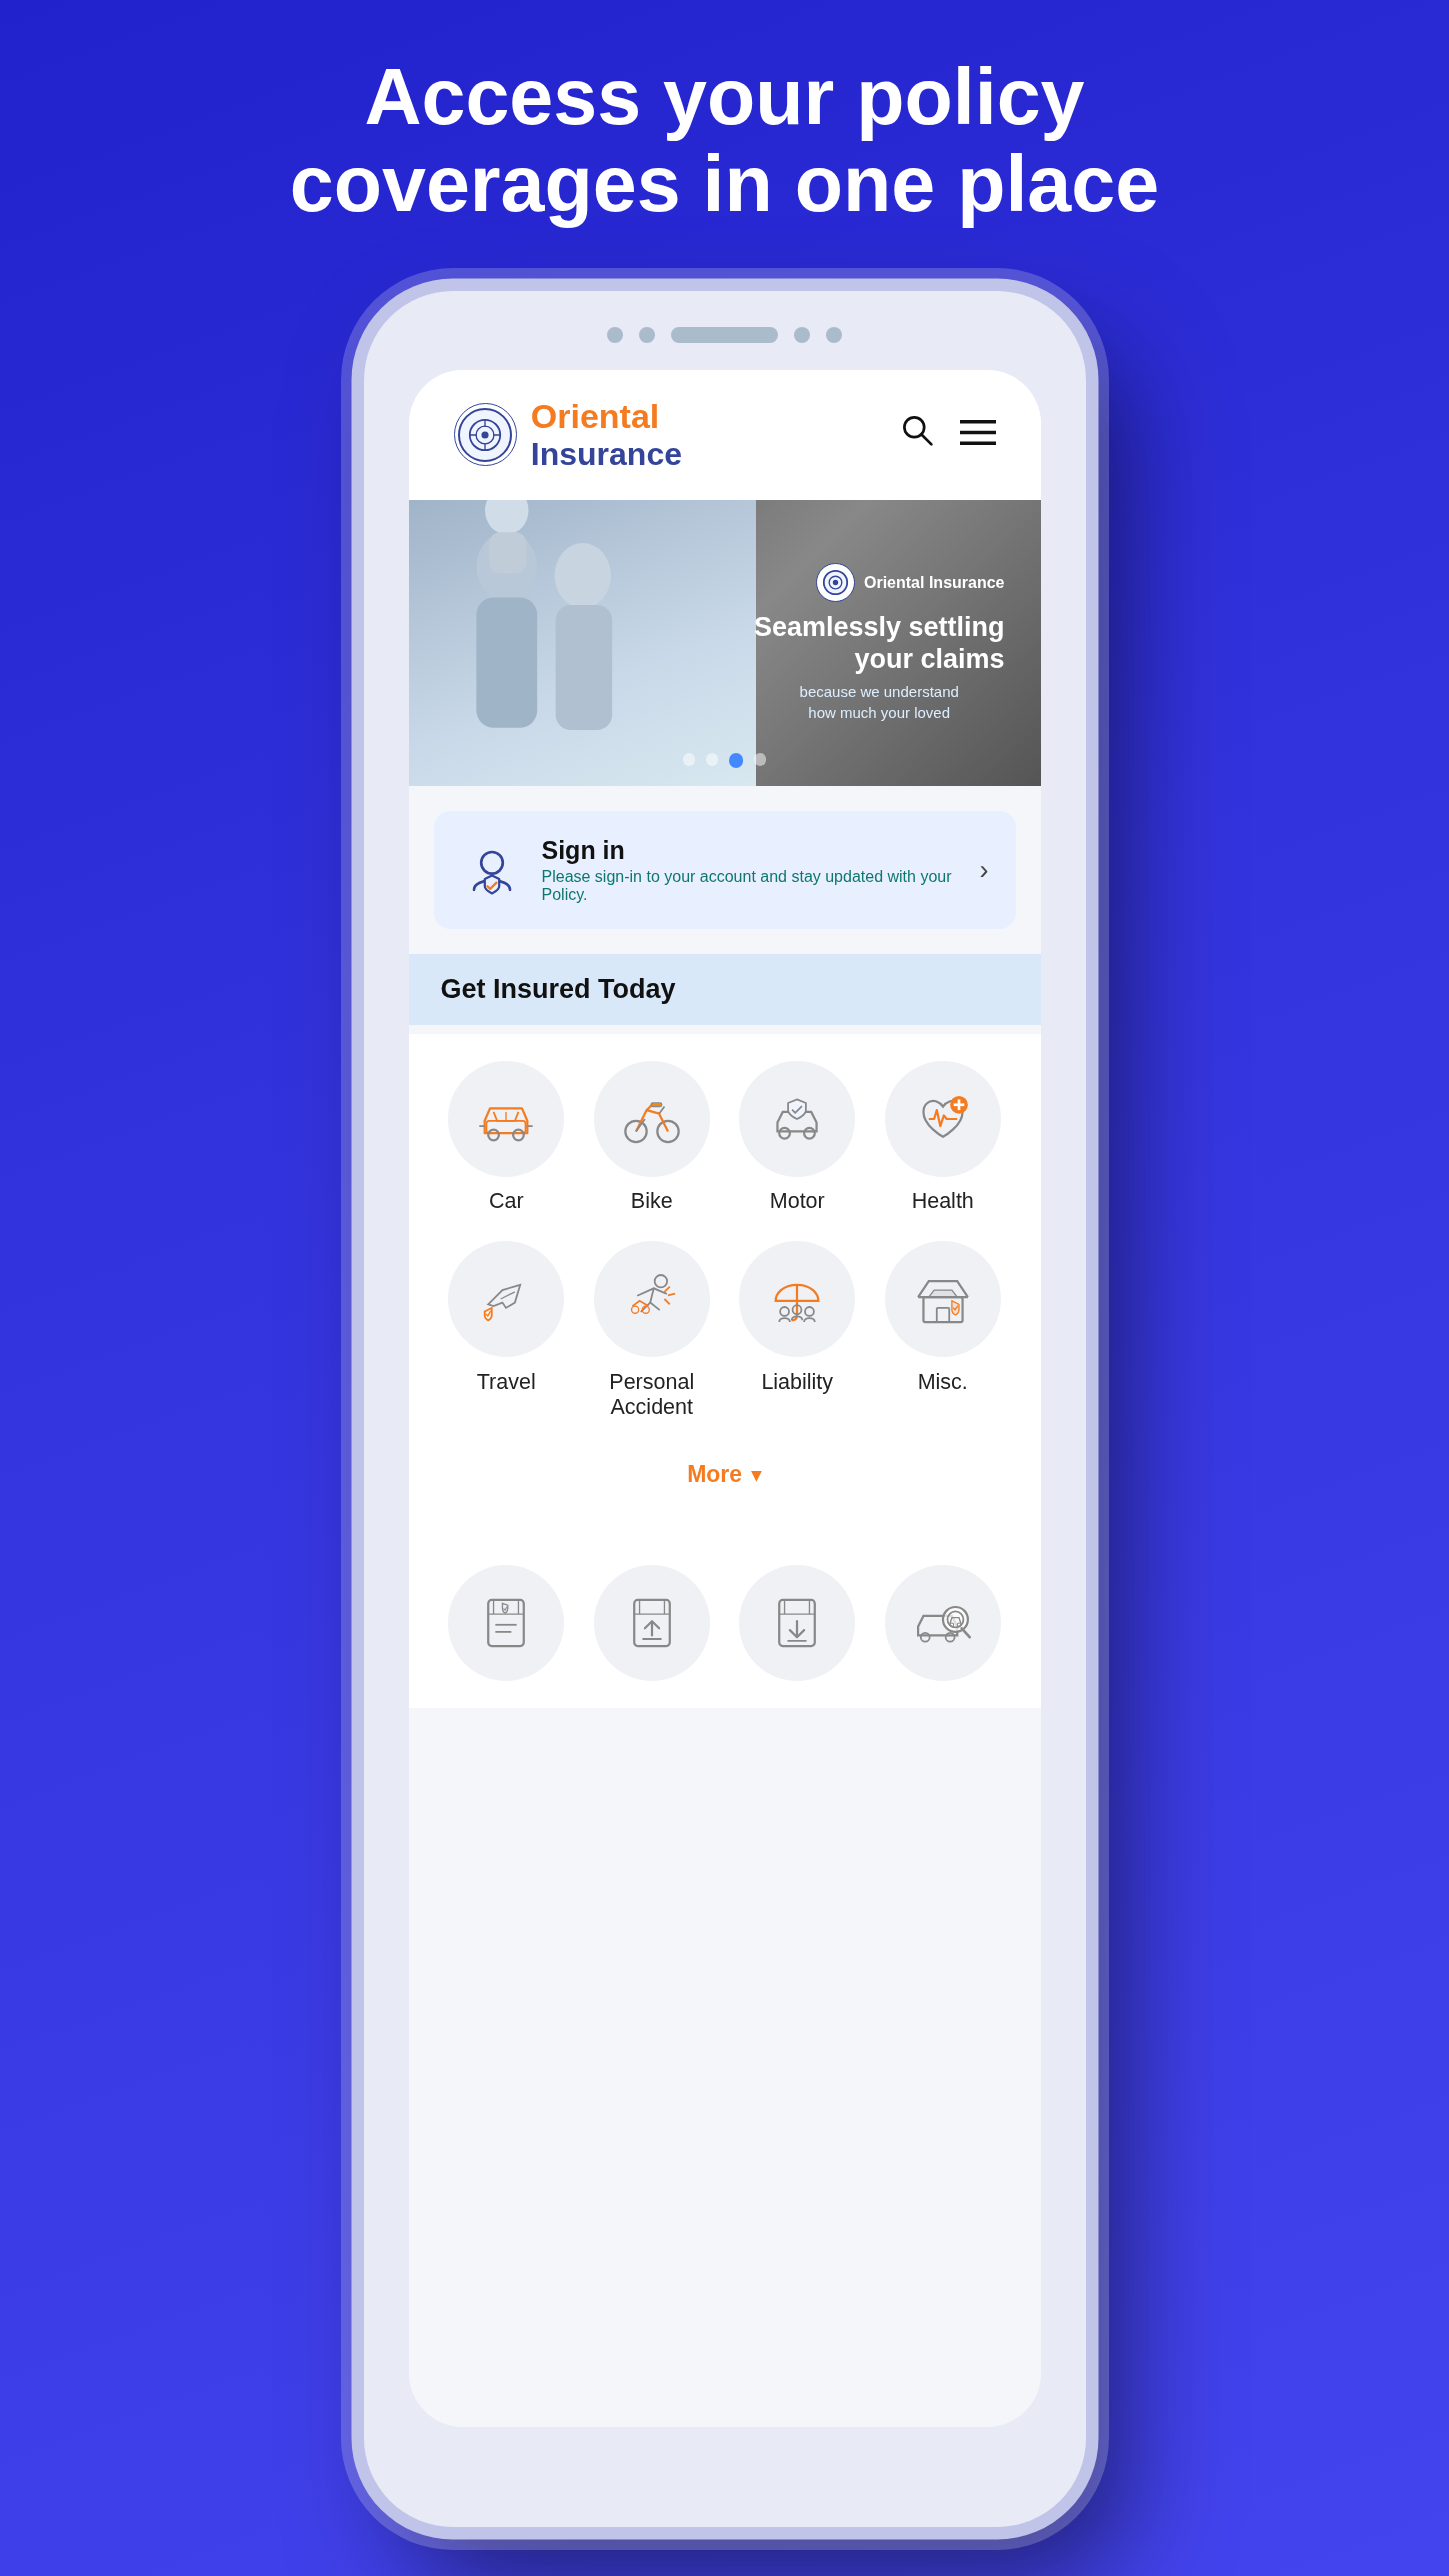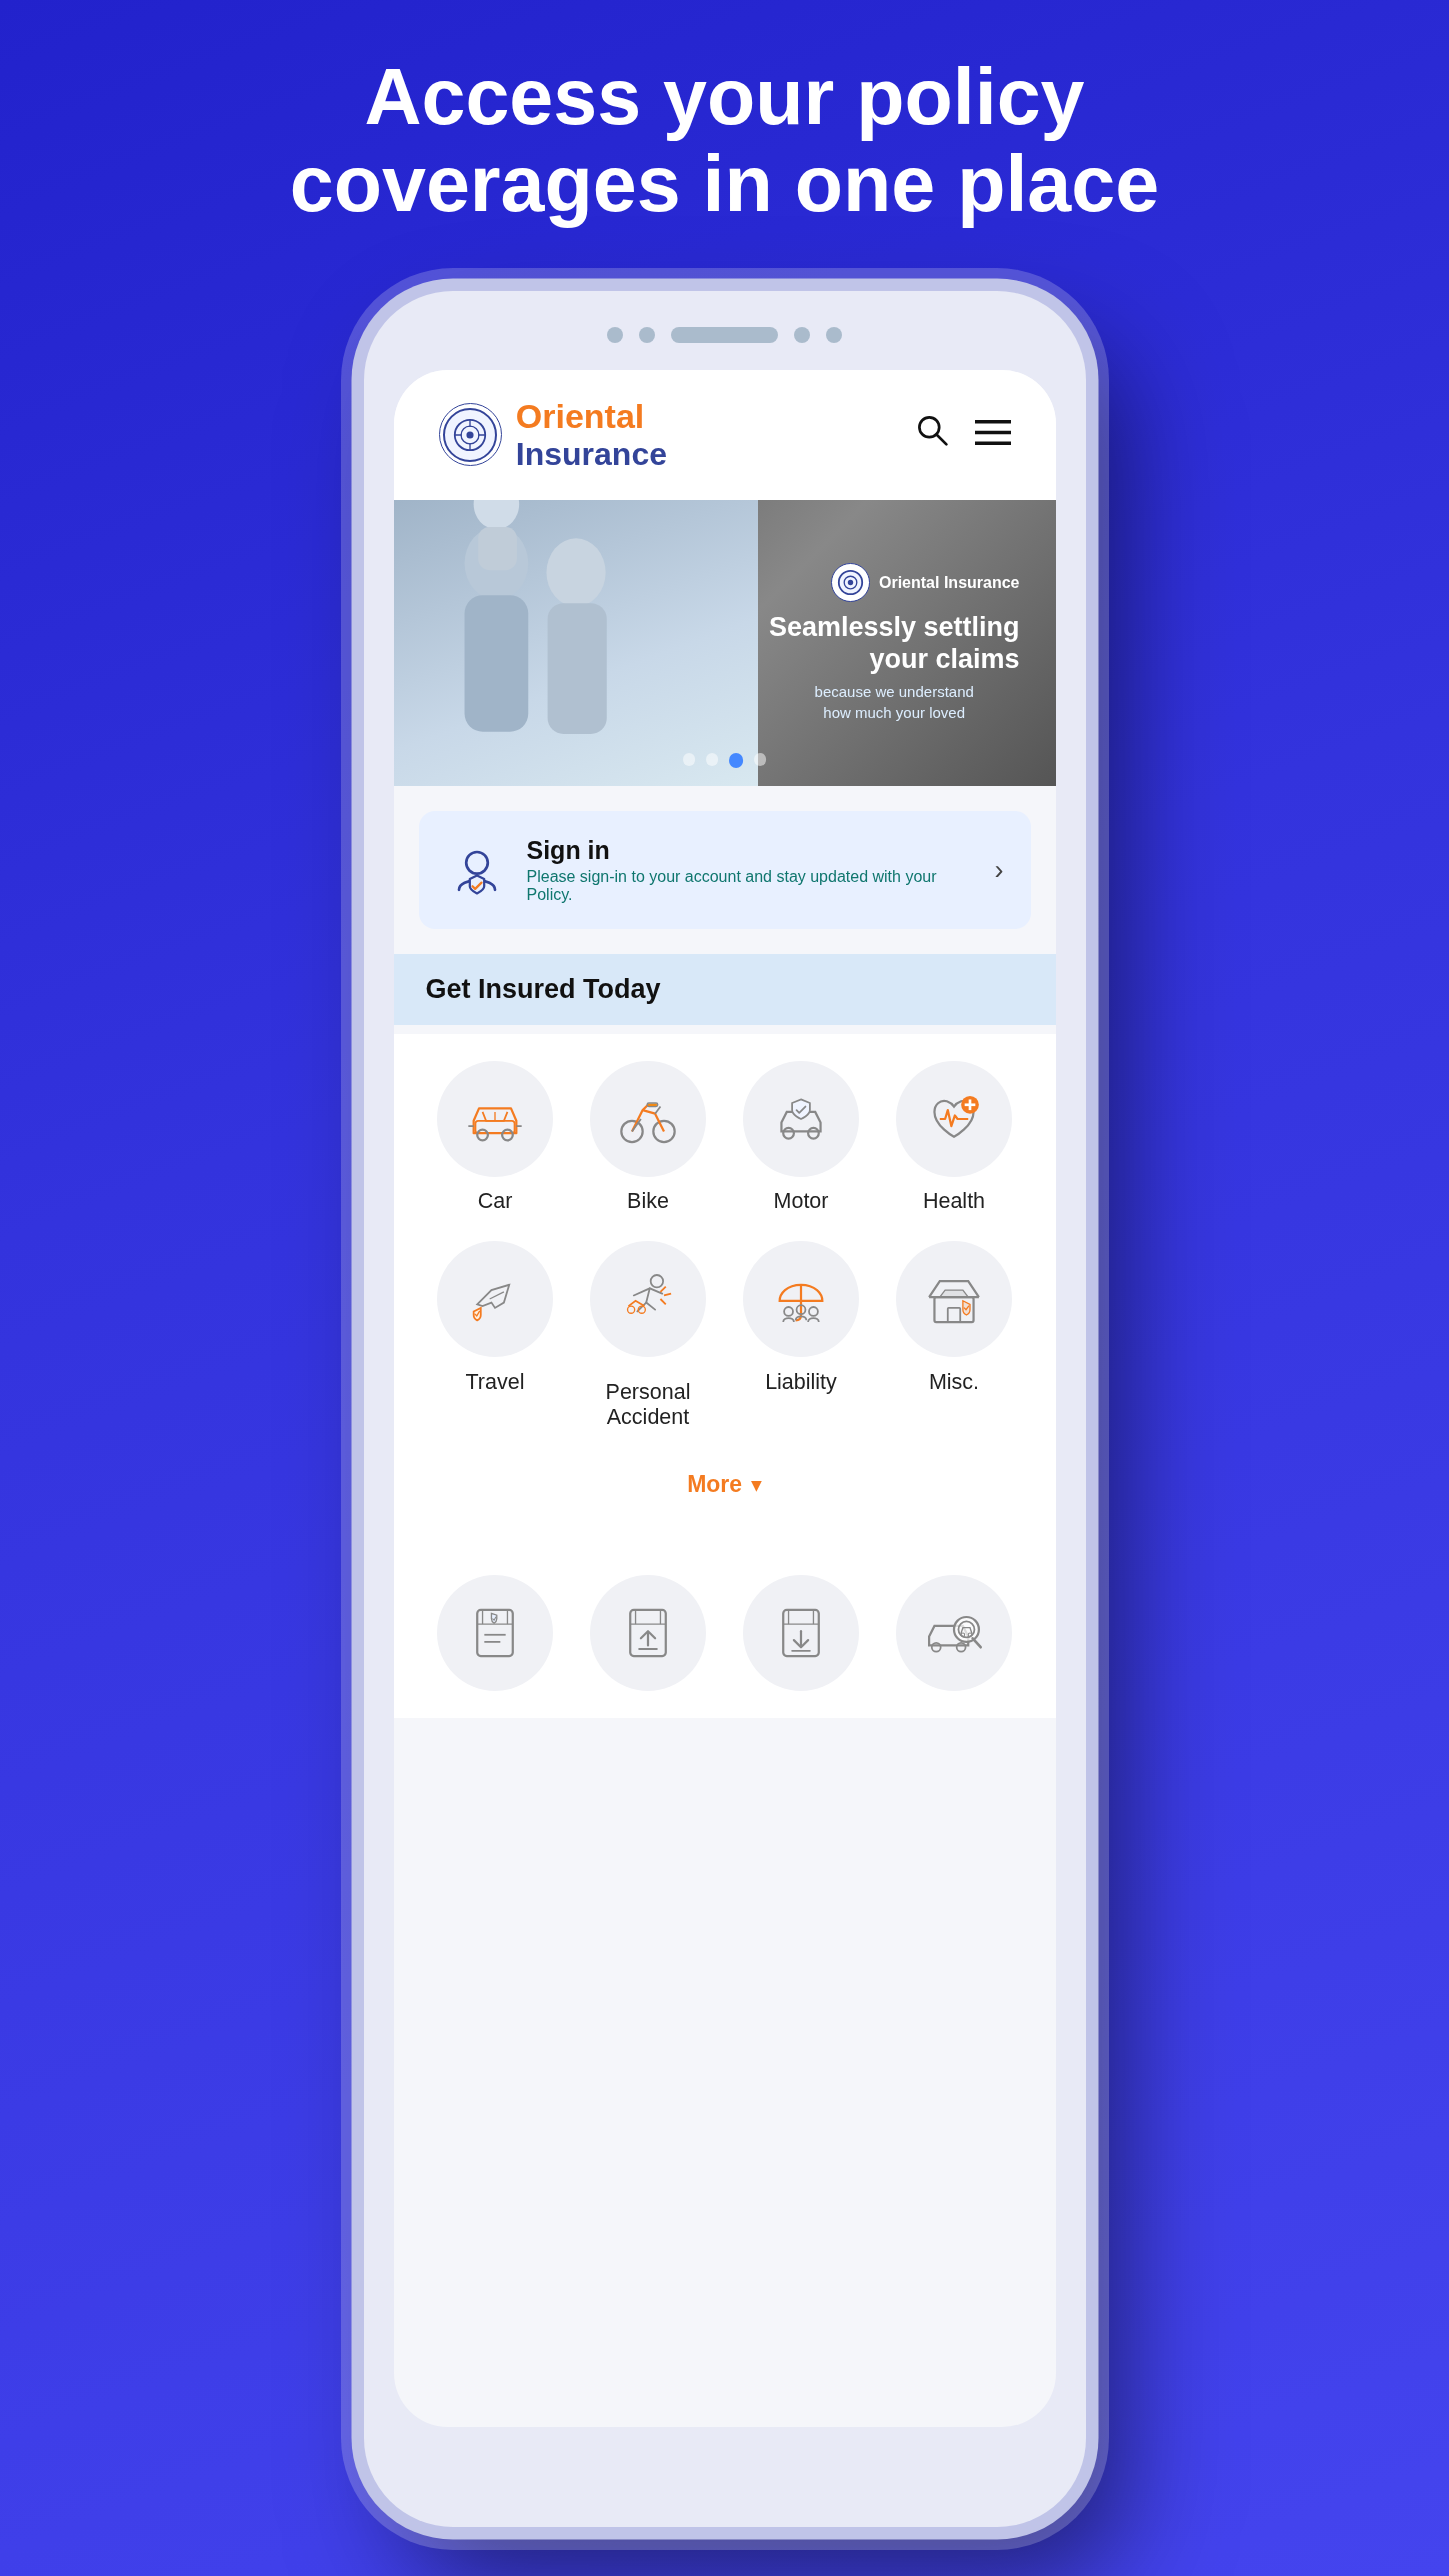--- a/index.html
+++ b/index.html
@@ -23,21 +23,21 @@
       margin-bottom: 63px;
       padding: 0 72px;
     }
 
     
     .phone-frame {
       width: 722px;
       min-height: 2236px;
       background: #e8eaf6;
       border-radius: 89px;
-      padding: 36px 30px;
+      padding: 36px 45px;
       box-shadow: 0 0 0 12.5px #c0c4e8, 0 0 0 23px #ffffff33, 36px 54px 107px rgba(0,0,0,0.5);
       position: relative;
     }
 
     
     .phone-notch {
       display: flex;
       align-items: center;
       justify-content: center;
       gap: 16px;
@@ -561,21 +561,21 @@
 
               <path d="M14 44 L22 38 L32 44" stroke="#f47b20" stroke-width="2" fill="none"></path>
               <circle cx="17" cy="48" r="4" stroke="#f47b20" stroke-width="1.5" fill="none"></circle>
               <circle cx="29" cy="48" r="4" stroke="#f47b20" stroke-width="1.5" fill="none"></circle>
 
               <line x1="50" y1="28" x2="56" y2="22" stroke="#f47b20" stroke-width="2"></line>
               <line x1="54" y1="32" x2="62" y2="30" stroke="#f47b20" stroke-width="2"></line>
               <line x1="50" y1="36" x2="56" y2="42" stroke="#f47b20" stroke-width="2"></line>
             </svg>
           </div>
-          <span class="insurance-label" style="text-align:center;margin-top:10px;">Personal Accident</span>
+          <span class="insurance-label" style="text-align:center;">Personal Accident</span>
         </div>
 
         <div class="insurance-item">
           <div class="insurance-icon-circle">
             <svg viewBox="0 0 72 72" fill="none">
 
               <path d="M36 20 C20 20 12 30 12 38 H60 C60 30 52 20 36 20Z" stroke="#f47b20" stroke-width="2.5" fill="none"></path>
               <line x1="36" y1="20" x2="36" y2="54" stroke="#f47b20" stroke-width="2.5"></line>
               <path d="M36 54 Q36 60 30 60" stroke="#f47b20" stroke-width="2.5" fill="none"></path>
 

